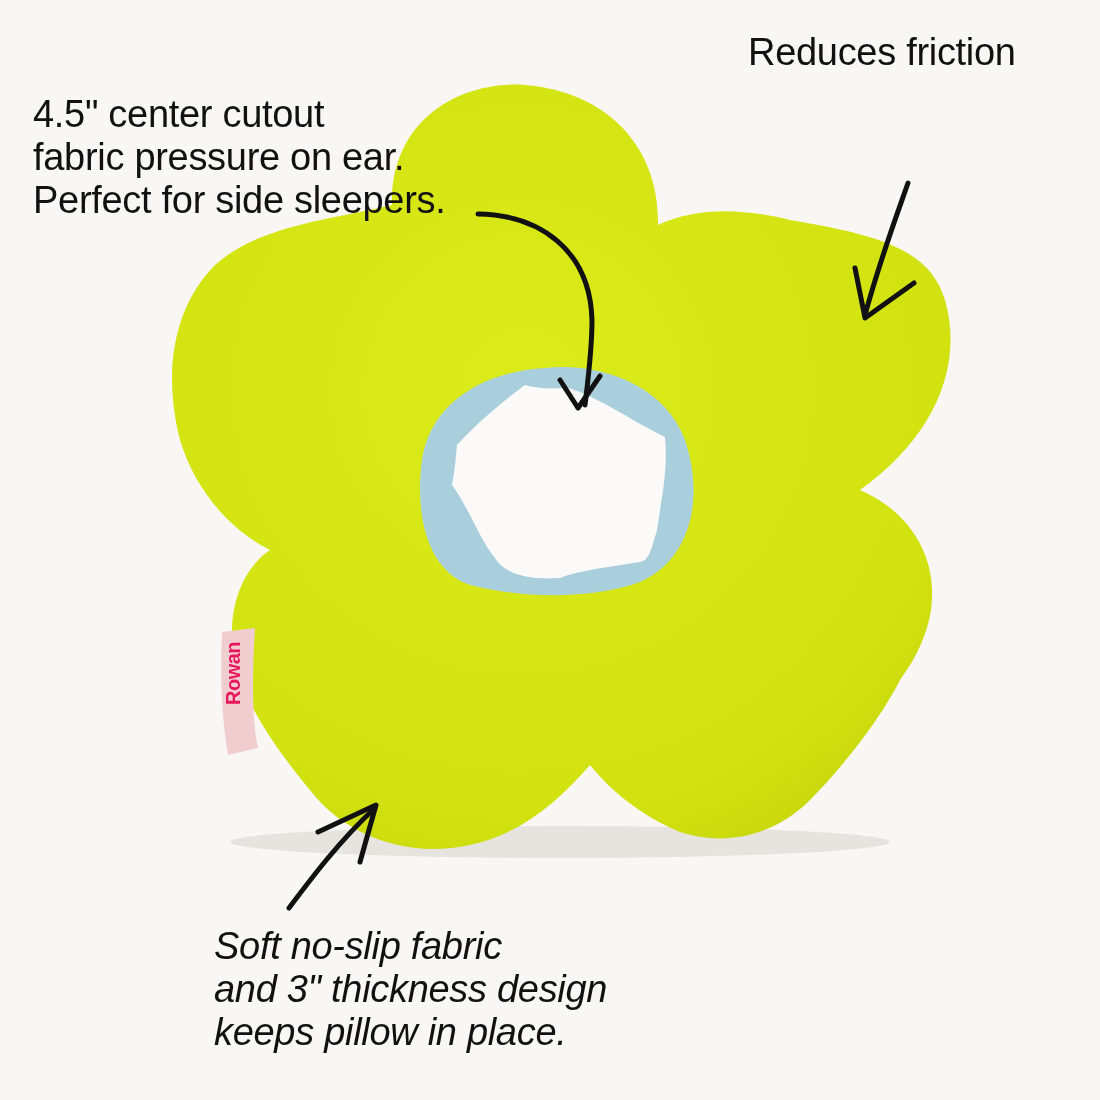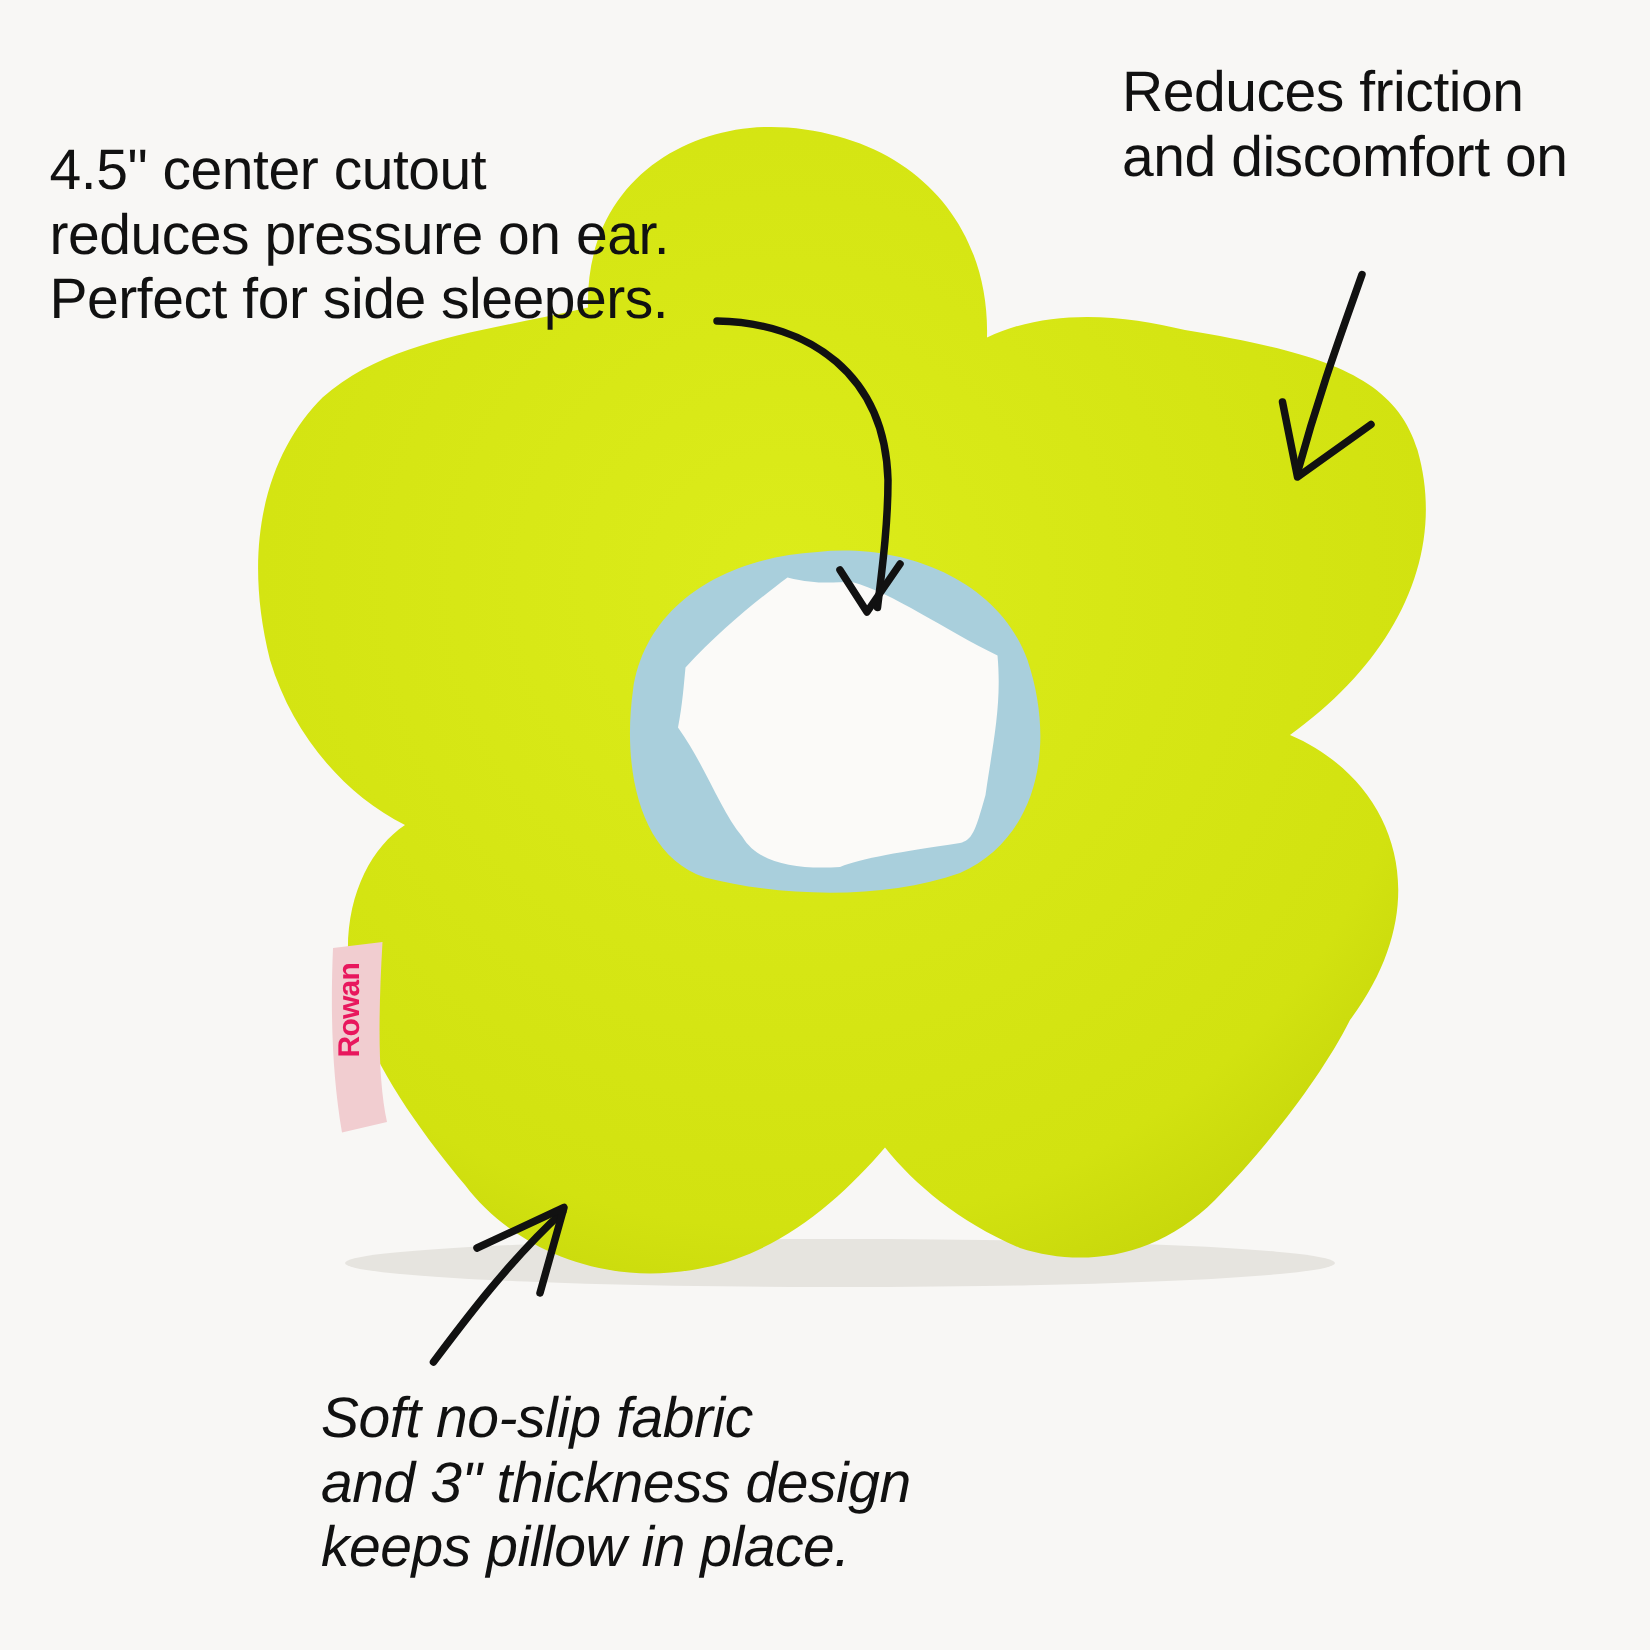--- a/index.html
+++ b/index.html
@@ -13,21 +13,21 @@
   .caption {
     position: absolute;
     color: #111111;
     font-size: 38px;
     line-height: 43px;
     letter-spacing: -0.3px;
     margin: 0;
   }
   .caption span { display: block; white-space: nowrap; }
   #cap-cutout { left: 33px; top: 93px; }
-  #cap-friction { left: 748px; top: 41px; }
+  #cap-friction { left: 748px; top: 31px; text-align: right; }
   #cap-fabric { left: 214px; top: 925px; font-style: italic; }
   svg.art { position: absolute; left: 0; top: 0; }
   .tag-text {
     position: absolute;
     left: 207px; top: 660px;
     width: 60px; height: 30px;
     transform-origin: center;
     transform: rotate(-90deg);
     font-weight: bold;
     font-size: 20px;
@@ -99,27 +99,26 @@
 
       <path d="M 289 908 C 310 880, 340 840, 375 808"></path>
       <path d="M 318 832 L 376 805 L 360 862"></path>
     </g>
   </svg>
 
   <div class="tag-text">Rowan</div>
 
   <div class="caption" id="cap-cutout">
     <span>4.5" center cutout</span>
-    <span>reduces pressure on ear.</span>
+    <span>fabric pressure on ear.</span>
     <span>Perfect for side sleepers.</span>
   </div>
 
   <div class="caption" id="cap-friction">
     <span>Reduces friction</span>
-    <span>and discomfort on</span>
   </div>
 
   <div class="caption" id="cap-fabric">
     <span>Soft no-slip fabric</span>
     <span>and 3" thickness design</span>
     <span>keeps pillow in place.</span>
   </div>
 
 </div>
 

